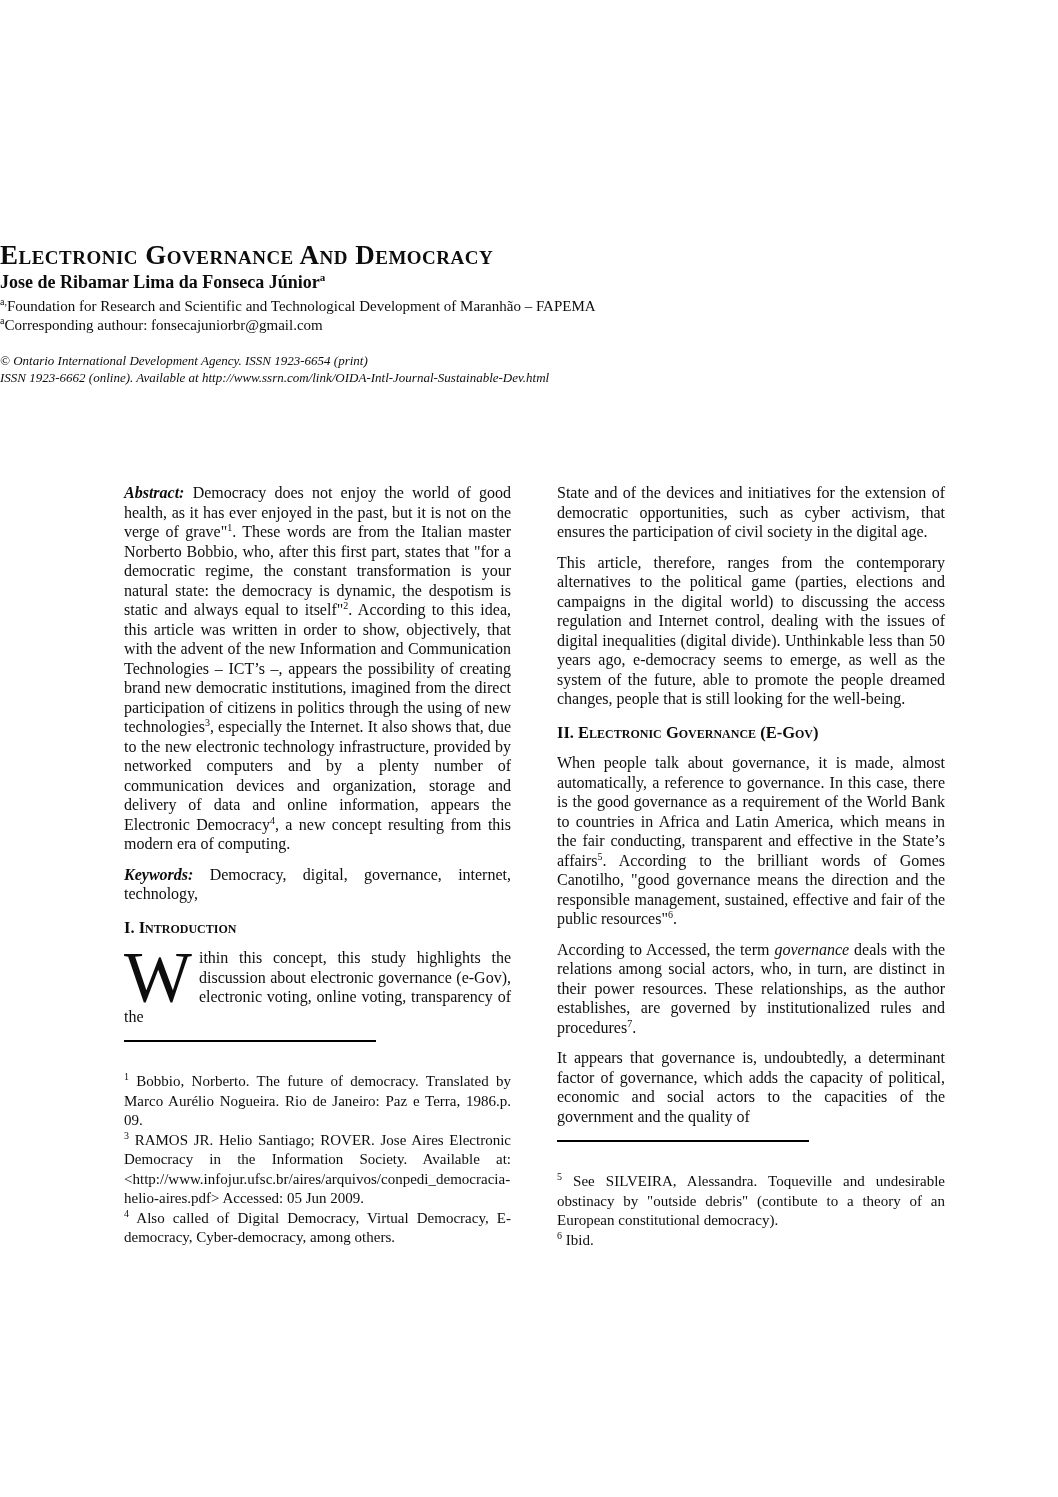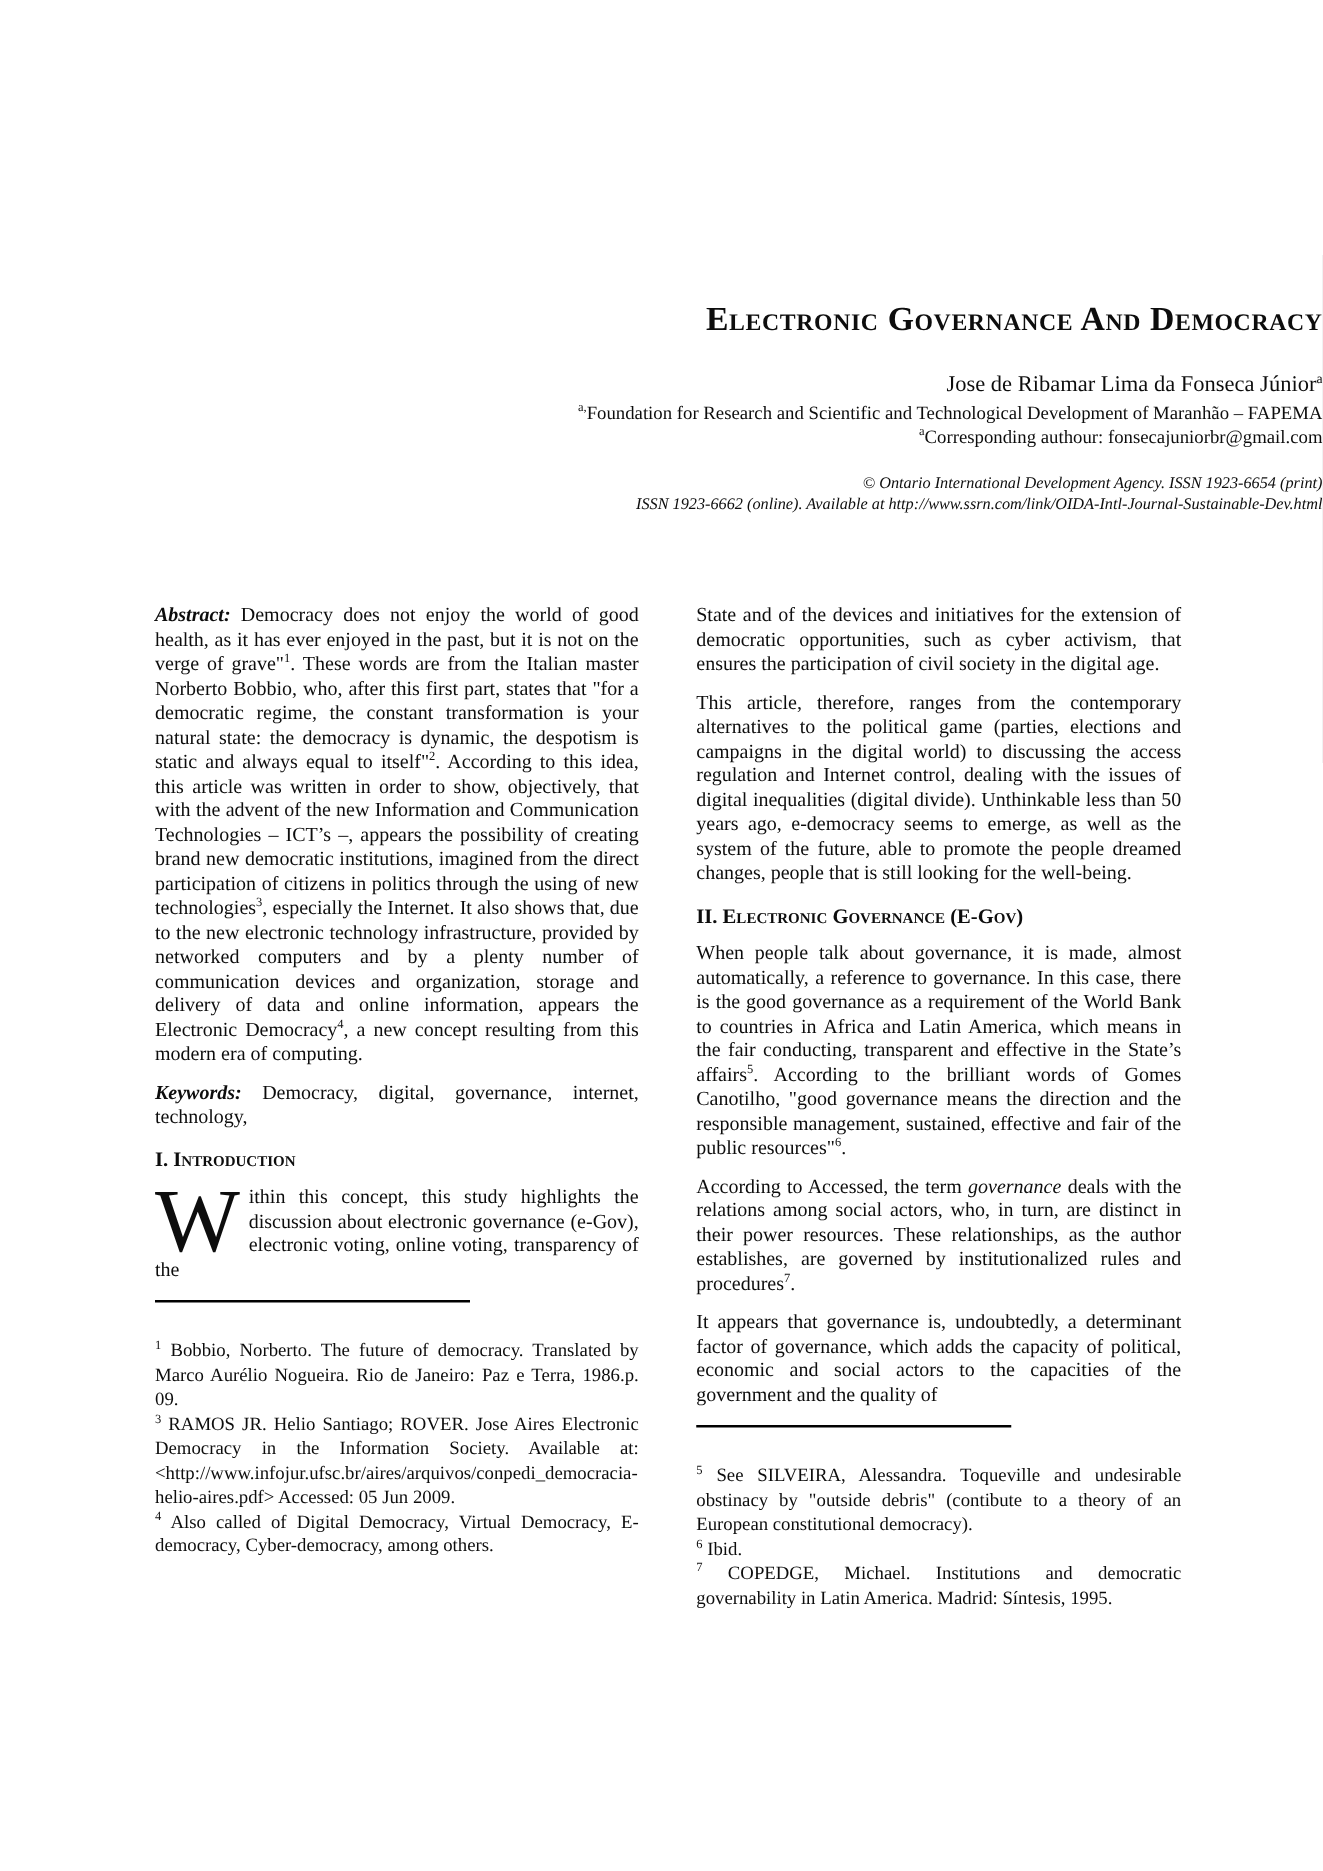--- a/index.html
+++ b/index.html
@@ -4,27 +4,27 @@
 <style>
   html,body{margin:0;padding:0;background:#e8e8e8;}
   .page{
     position:relative;
     width:1058px;height:1497px;
     background:#ffffff;
     color:#0d0d0d;
     font-family:"Liberation Serif", serif;
     overflow:hidden;
   }
-  .header{position:absolute;left:0;top:240px;width:1058px;text-align:right;}
+  .header{position:absolute;left:0;top:240px;width:1058px;text-align:left;}
   .title{
     margin:0;
     font-size:27px;font-weight:bold;
     font-variant:small-caps;letter-spacing:0.5px;
   }
-  .author-line{margin-top:26px;font-size:18px;font-weight:normal;}
+  .author-line{font-size:18px;font-weight:bold;}
   .author-line sup{font-size:11px;}
   .affil-line{margin-top:3px;font-size:15px;}
   .affil-line sup{font-size:10px;}
   .corr-line{font-size:15px;}
   .corr-line sup{font-size:10px;}
   .copy-block{margin-top:18px;font-size:13px;line-height:17px;font-style:italic;}
   .col{position:absolute;top:447px;text-align:justify;font-size:16px;line-height:19.5px;margin-top:36px;}
   .col-left{left:124px;width:387px;}
   .col-right{left:557px;width:388px;}
   .col p{margin:0 0 11px 0;}
@@ -92,17 +92,16 @@
     <p><span>When people talk about governance, it is made, almost automatically, a reference to governance. In this case, there is the good governance as a requirement of the World Bank to countries in Africa and Latin America, which means in the fair conducting, transparent and effective in the State’s affairs</span><sup class="fnref">5</sup><span>. According to the brilliant words of Gomes Canotilho, "good governance means the direction and the responsible management, sustained, effective and fair of the public resources"</span><sup class="fnref">6</sup><span>.</span></p>
 
     <p><span>According to Accessed, the term </span><span class="em">governance</span><span> deals with the relations among social actors, who, in turn, are distinct in their power resources. These relationships, as the author establishes, are governed by institutionalized rules and procedures</span><sup class="fnref">7</sup><span>.</span></p>
 
     <p>It appears that governance is, undoubtedly, a determinant factor of governance, which adds the capacity of political, economic and social actors to the capacities of the government and the quality of</p>
 
     <div class="fn-sep"></div>
     <div class="footnotes">
       <div class="fn"><sup>5</sup> <span>See SILVEIRA, Alessandra. Toqueville and undesirable obstinacy by "outside debris" (contibute to a theory of an European constitutional democracy).</span></div>
       <div class="fn"><sup>6</sup> <span>Ibid.</span></div>
-      <div class="fn"><sup>7</sup> <span>COPEDGE, Michael. Institutions and democratic governability in Latin America. Madrid: Síntesis, 1995.</span></div>
     </div>
   </div>
 
 </div>
 
 </body></html>

